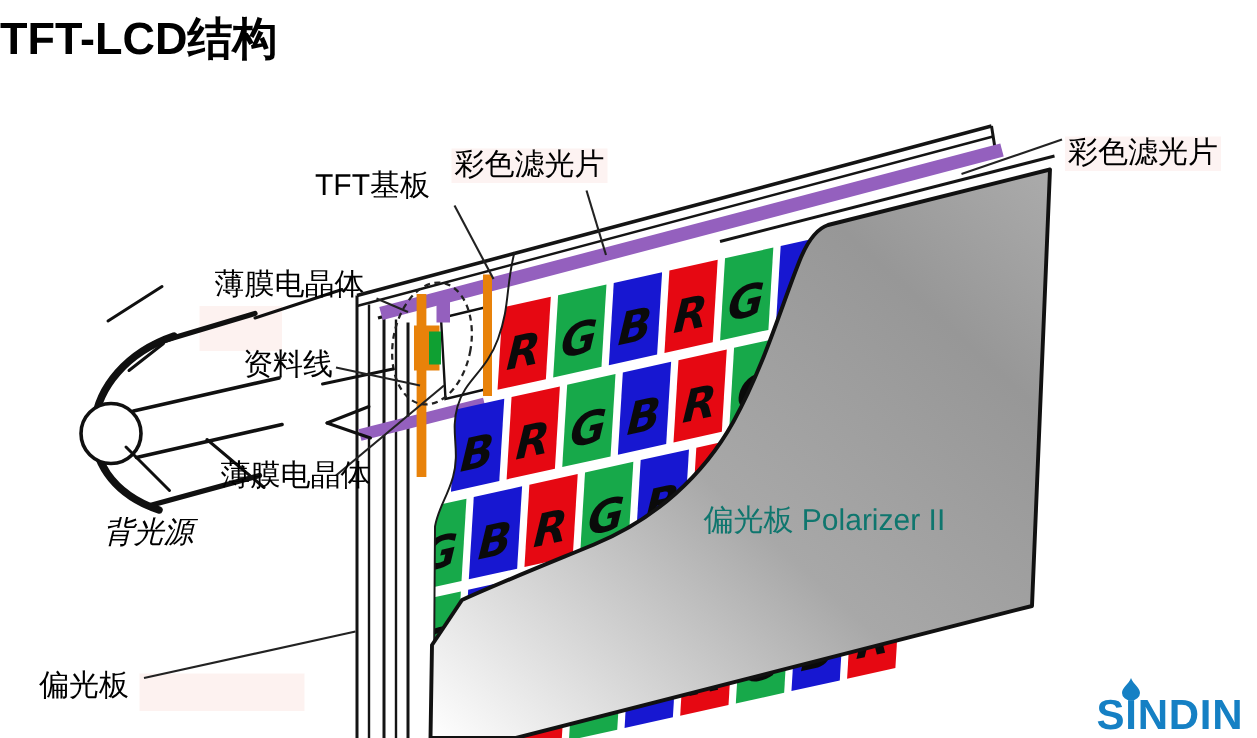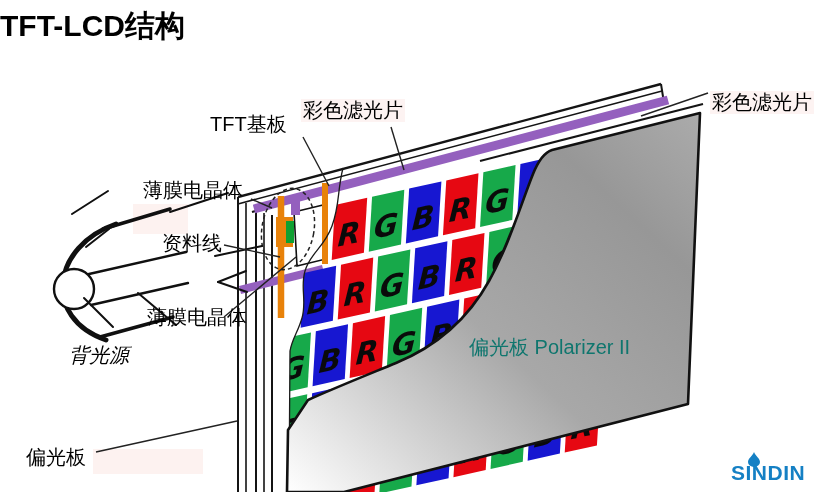--- a/index.html
+++ b/index.html
@@ -7,21 +7,21 @@
        font-family:"Liberation Sans","DejaVu Sans",sans-serif;}
   #stage{position:absolute;left:0;top:0;width:838px;height:492px;}
   svg#diagram{position:absolute;left:0;top:0;z-index:1;}
   .label{position:absolute;z-index:3;color:#000;font-size:20px;line-height:1.15;white-space:nowrap;}
   .label.tint{background:rgba(250,226,222,0.40);padding:0 2px;}
   #page-title{position:absolute;z-index:3;left:0;top:6px;width:100%;text-align:left;
        font-size:30px;font-weight:700;color:#000;}
   .patch{position:absolute;z-index:0;background:rgba(250,226,222,0.45);}
   #polarizer2-label{font-size:20px;color:#0f766e;}
   #logo{position:absolute;z-index:3;left:731px;top:454px;width:106px;height:36px;}
-  #logo .logo-text{font-size:21px;font-weight:700;letter-spacing:0.5px;margin-top:7px;display:block;}
+  #logo .logo-text{font-size:28px;font-weight:700;letter-spacing:0.5px;margin-top:7px;display:block;}
   #logo svg{position:absolute;left:17px;top:-2px;}
 </style>
 </head>
 <body>
 
 <div id="stage">
 
   <div id="page-title">TFT-LCD结构</div>
 
   <div class="patch" style="left:133px;top:204px;width:55px;height:30px;"></div>

